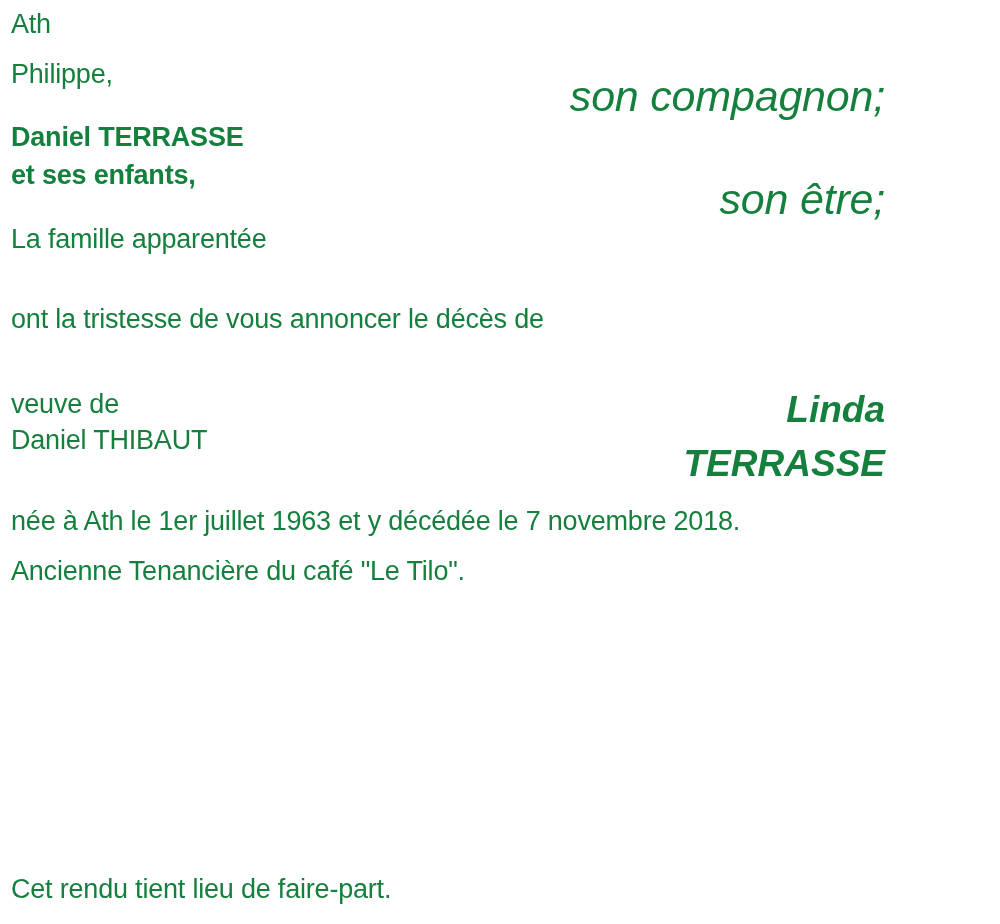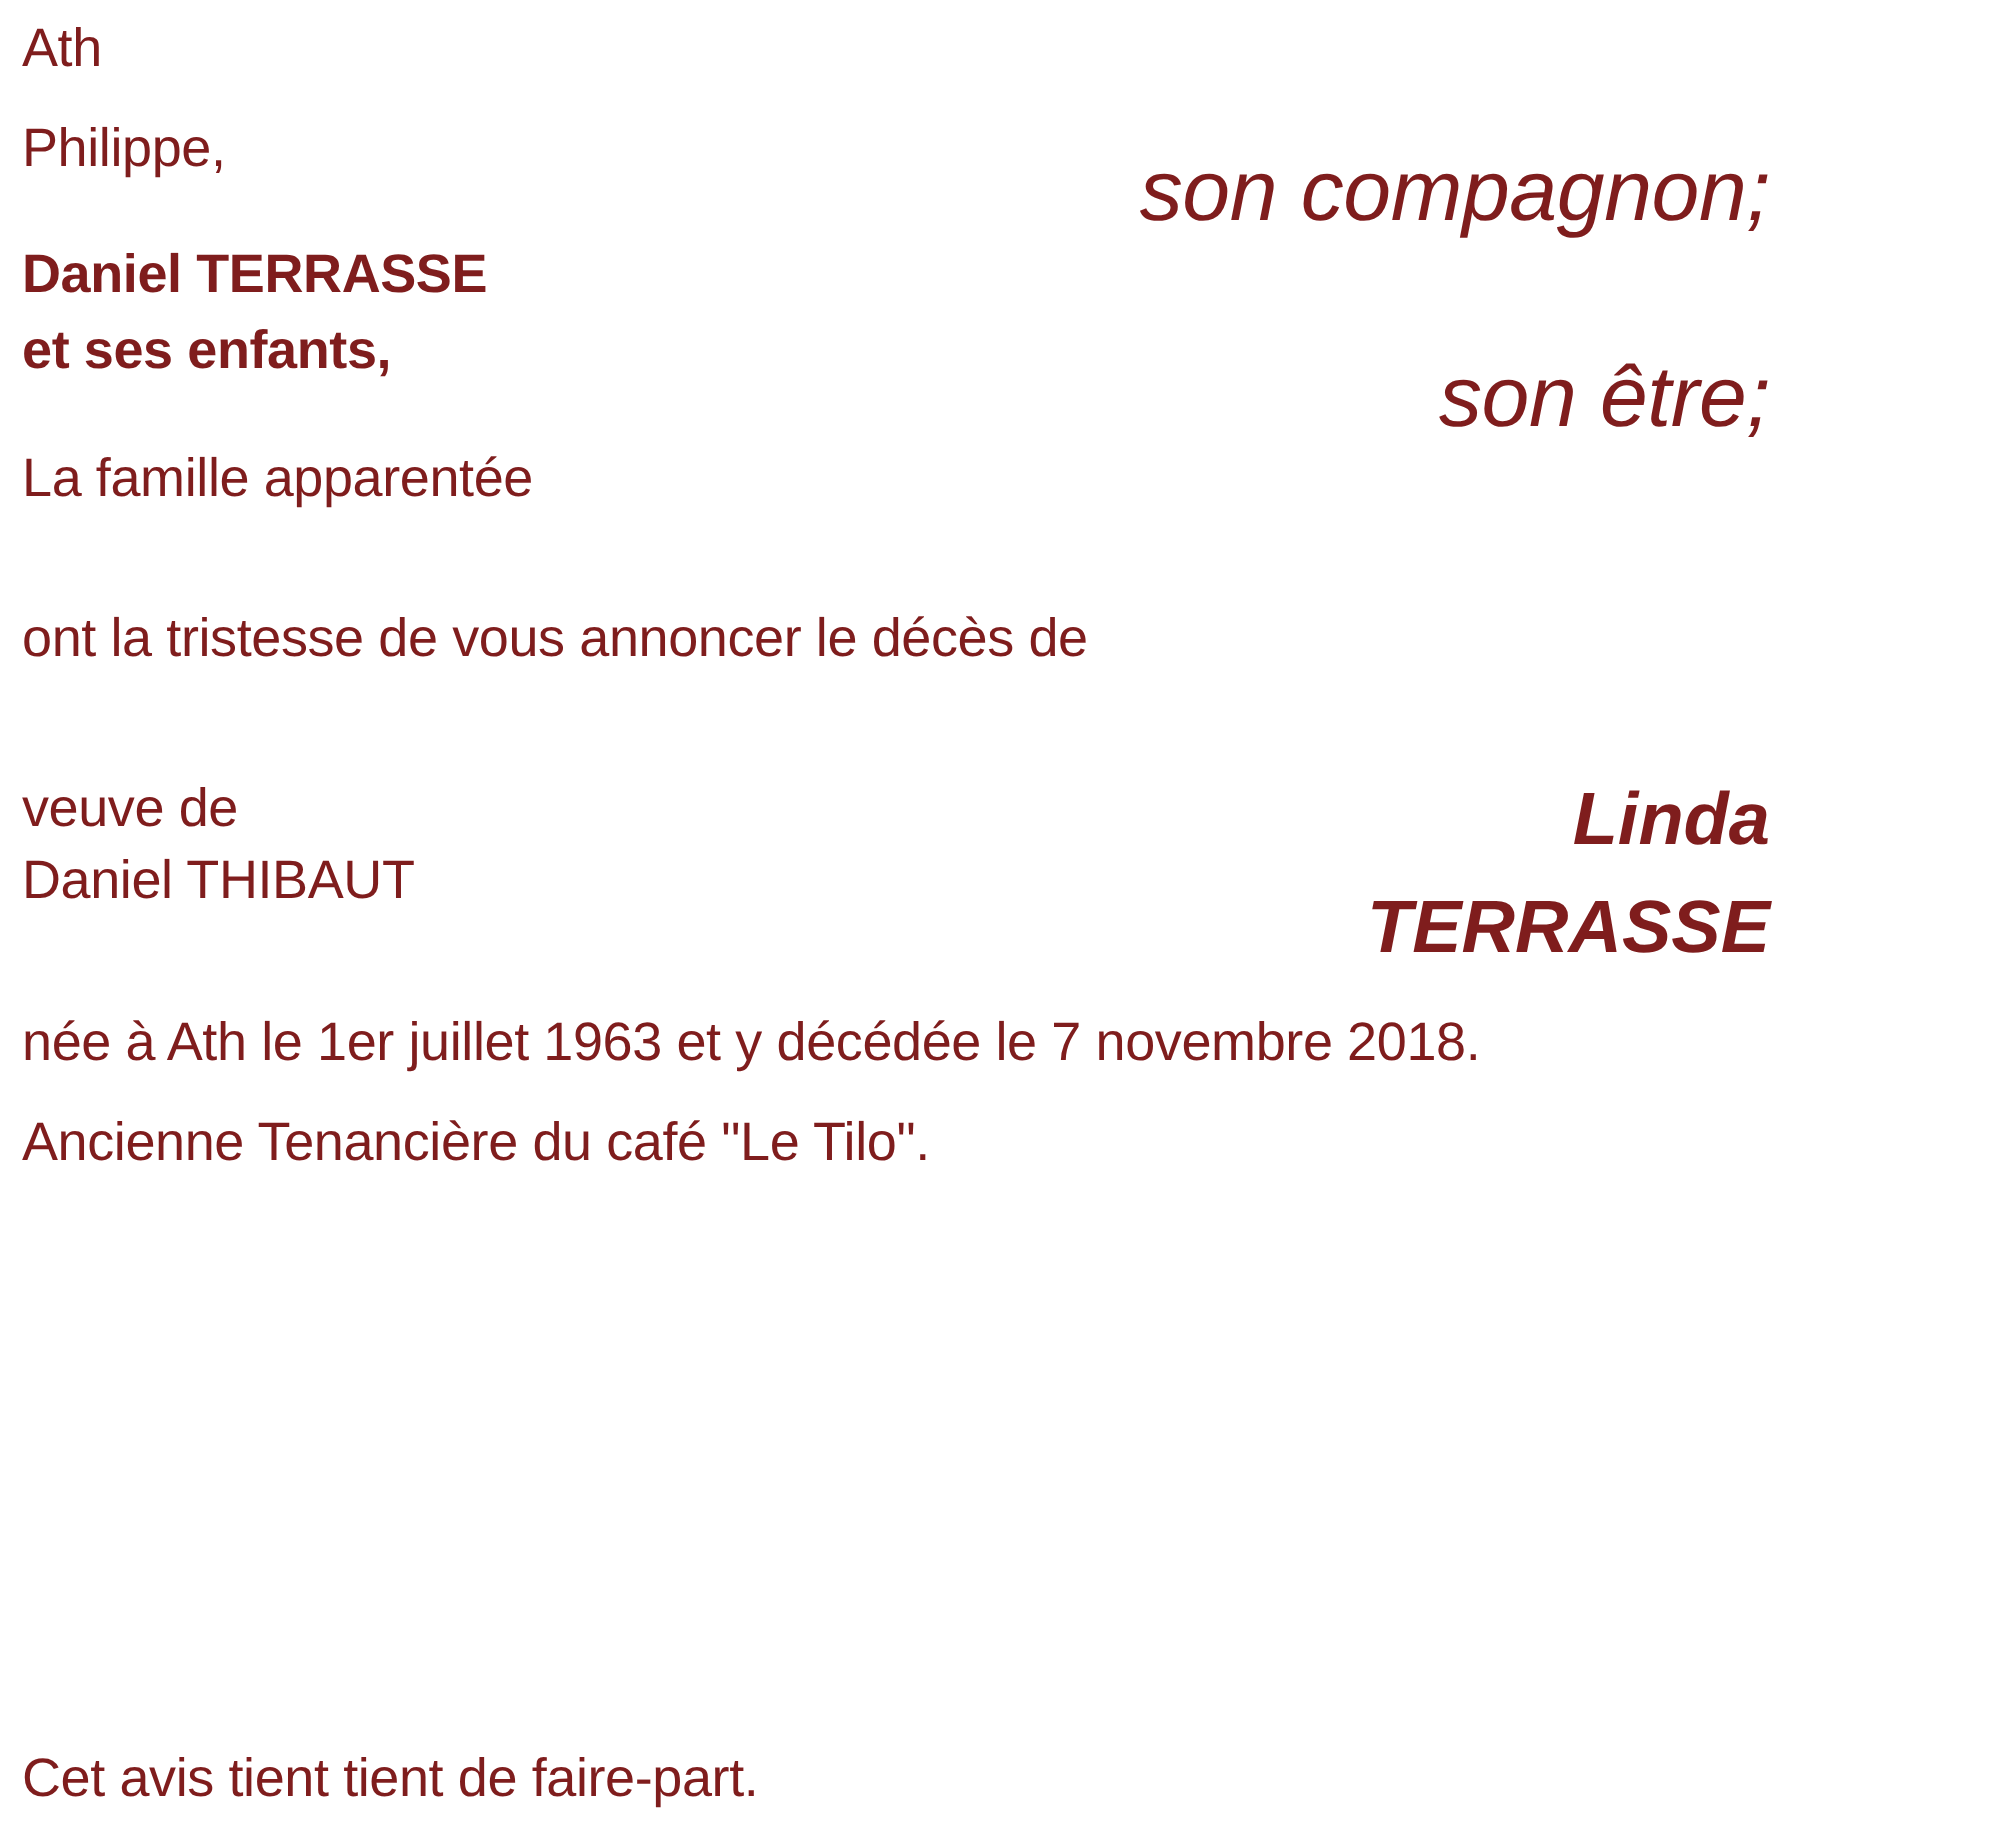--- a/index.html
+++ b/index.html
@@ -5,21 +5,21 @@
   html, body {
     margin: 0;
     padding: 0;
     background: #ffffff;
   }
   .page {
     position: relative;
     width: 892px;
     height: 924px;
     background: #ffffff;
-    color: #7f1d1d;
+    color: #15803d;
     font-family: "Liberation Sans", "DejaVu Sans", sans-serif;
     overflow: hidden;
   }
   .txt {
     position: absolute;
     font-size: 27px;
     line-height: 38px;
     white-space: pre-line;
     letter-spacing: -0.2px;
   }
@@ -80,15 +80,15 @@
   <div class="txt right deceased">Linda
 TERRASSE</div>
 
   <div class="txt left birth">née à Ath le 1er juillet 1963 et y décédée le 7 novembre 2018.</div>
 
   <div class="txt left profession">Ancienne Tenancière du café "Le Tilo".</div>
 
 
 
 
-  <div class="txt left notice">Cet avis tient tient de faire-part.</div>
+  <div class="txt left notice">Cet rendu tient lieu de faire-part.</div>
 
 </div>
 
 </body></html>

